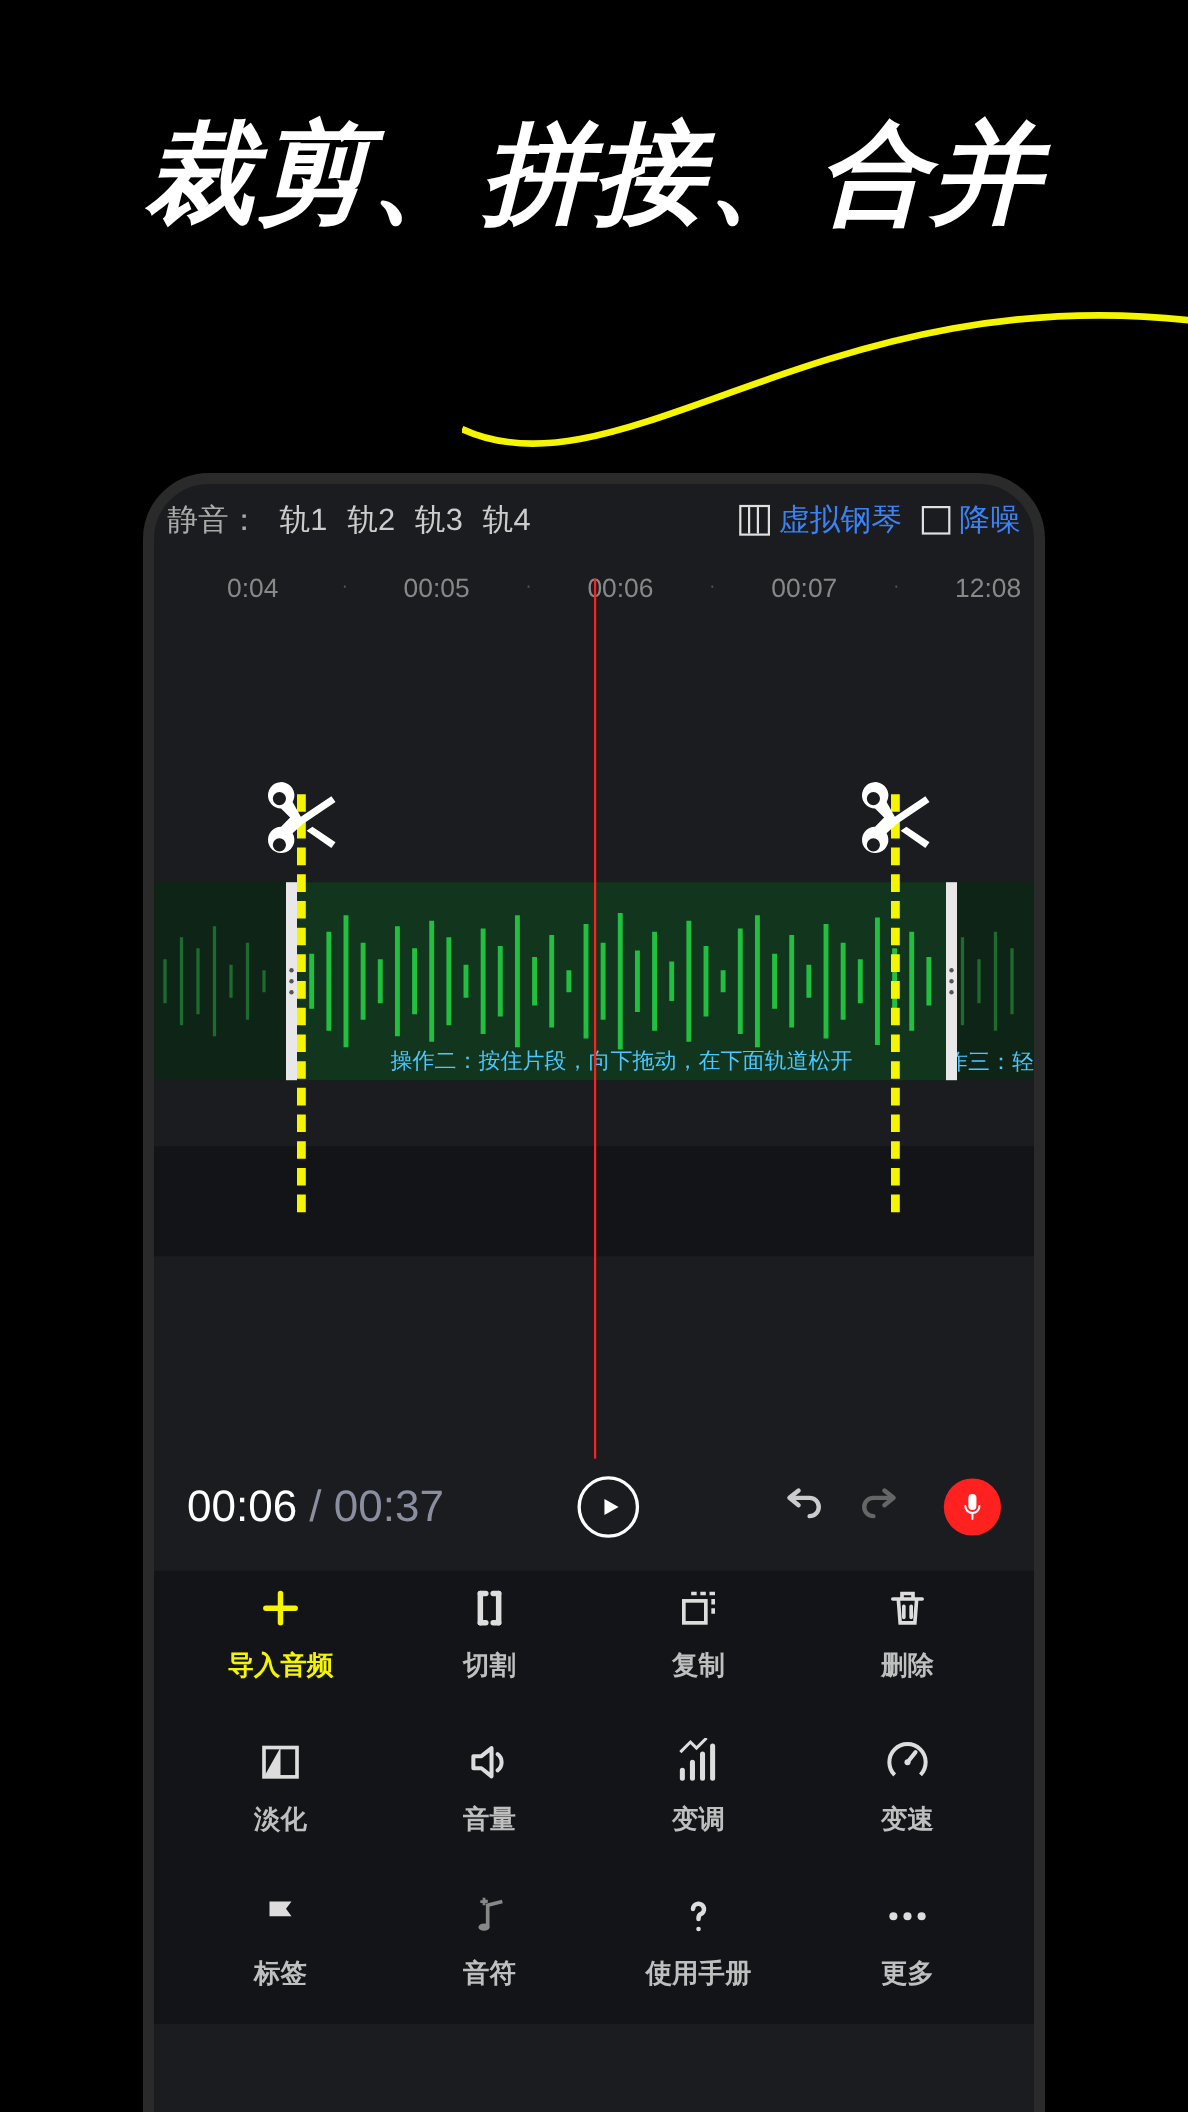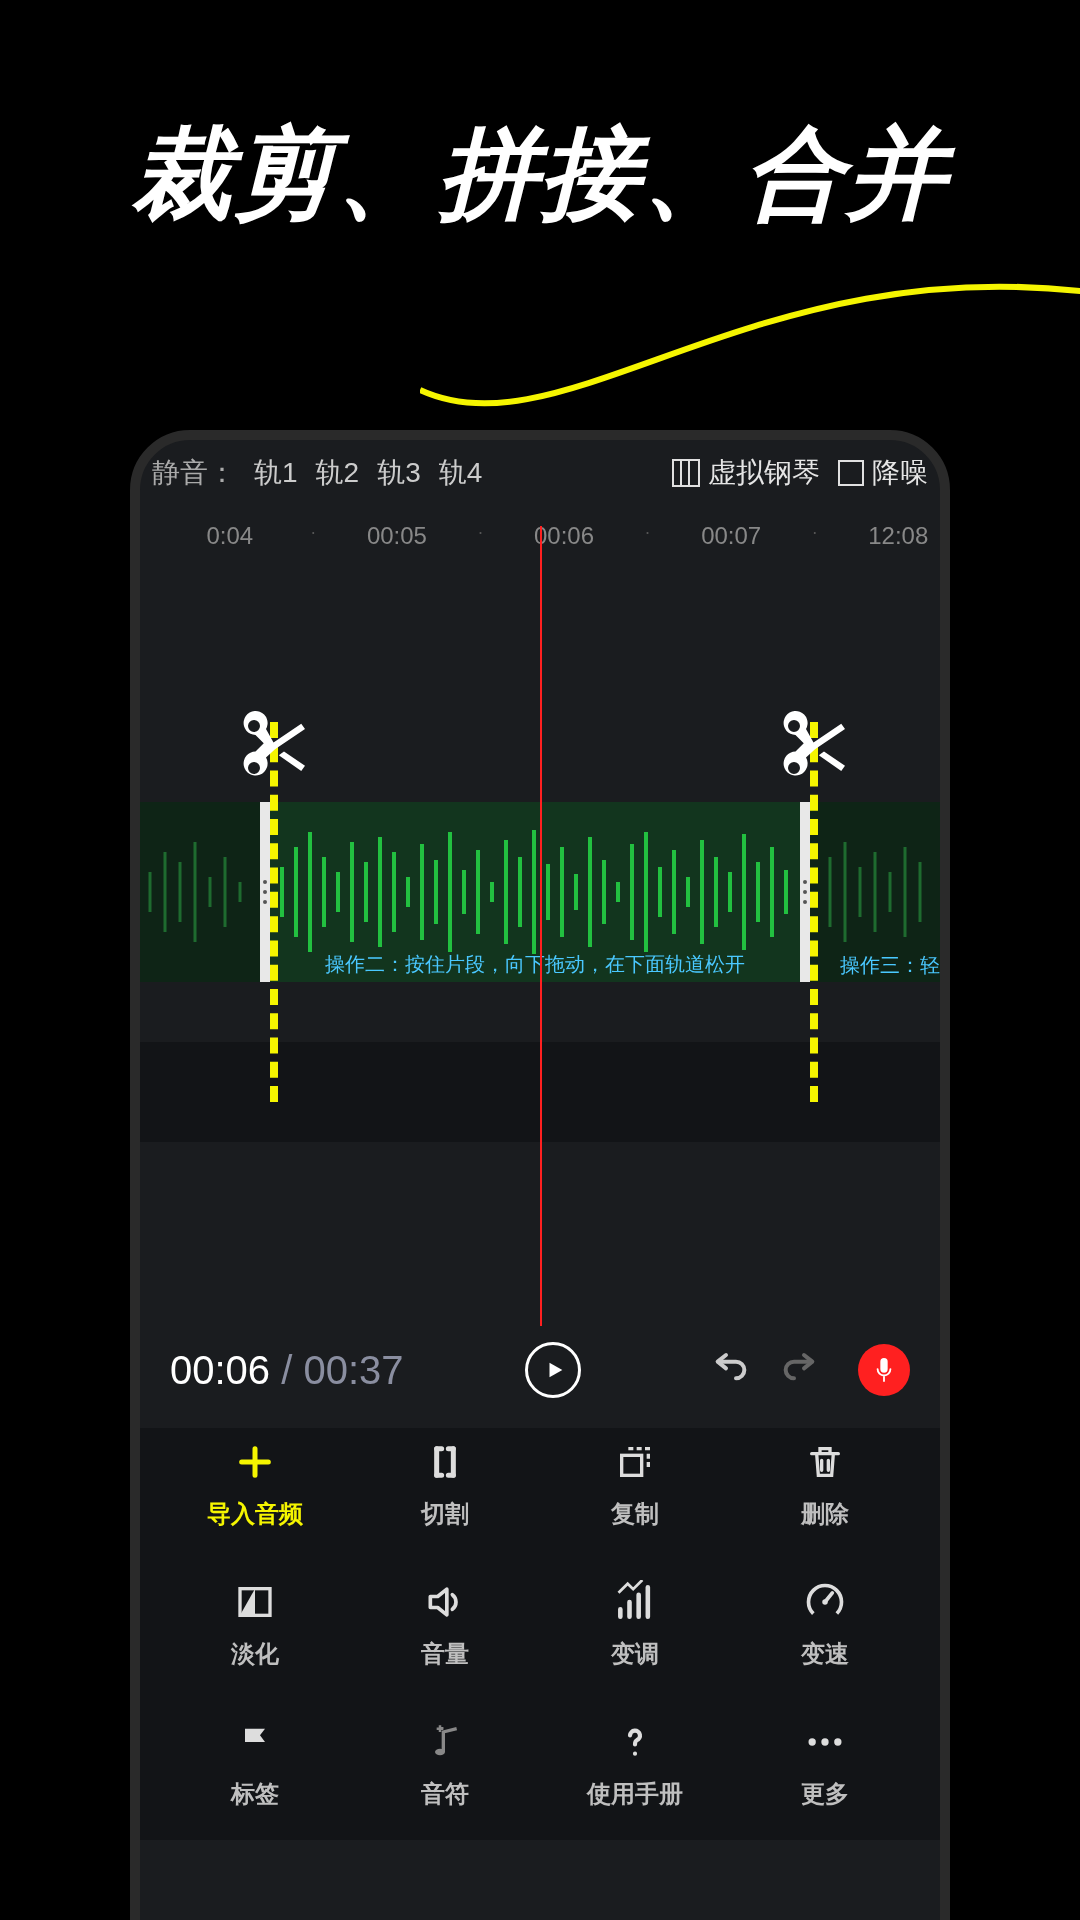--- a/index.html
+++ b/index.html
@@ -6,21 +6,21 @@
 body {
   width: 1080px;
   height: 1920px;
   background: #000;
   font-family: -apple-system, "PingFang SC", "Microsoft YaHei", sans-serif;
   overflow: hidden;
   position: relative;
 }
 .headline {
   position: absolute;
-  top: 108px;
+  top: 92px;
   left: 0;
   width: 100%;
   text-align: center;
   color: #fff;
   font-size: 100px;
   font-weight: 700;
   font-style: italic;
   letter-spacing: 2px;
 }
 .yellow-curve {
@@ -46,21 +46,21 @@
   display: flex;
   align-items: center;
   padding: 14px 12px;
   font-size: 28px;
   color: #d0d0d0;
   gap: 18px;
 }
 .top-bar .mute-label { color: #aaa; }
 .top-bar .track-tab { color: #ccc; }
 .top-bar .spacer { flex: 1; }
-.top-bar .vk-btn, .top-bar .nr-btn { display: flex; align-items: center; gap: 8px; color: #e5e5e5; }
+.top-bar .vk-btn, .top-bar .nr-btn { display: flex; align-items: center; gap: 8px; color: #3b82f6; }
 .vk-icon {
   width: 28px; height: 28px; border: 2px solid #e0e0e0; display: inline-flex;
 }
 .vk-icon span { width: 33.3%; border-right: 2px solid #e0e0e0; }
 .vk-icon span:first-child { width:33.3%; }
 .vk-icon span:last-child { border-right: none; }
 .nr-box {
   width: 26px; height: 26px; border: 2px solid #e0e0e0; display: inline-block;
 }
 .time-ruler {
@@ -93,21 +93,21 @@
   top: 240px;
   left: 0;
   right: 0;
   height: 180px;
   background: #0e2416;
 }
 .clip {
   position: absolute;
   top: 240px;
   left: 120px;
-  width: 550px;
+  width: 610px;
   height: 180px;
   background: #12351e;
   border-left: 10px solid #e8e8e8;
   border-right: 10px solid #e8e8e8;
   z-index: 20;
 }
 .clip-handle-dots {
   position: absolute;
   top: 50%;
   transform: translateY(-50%);

